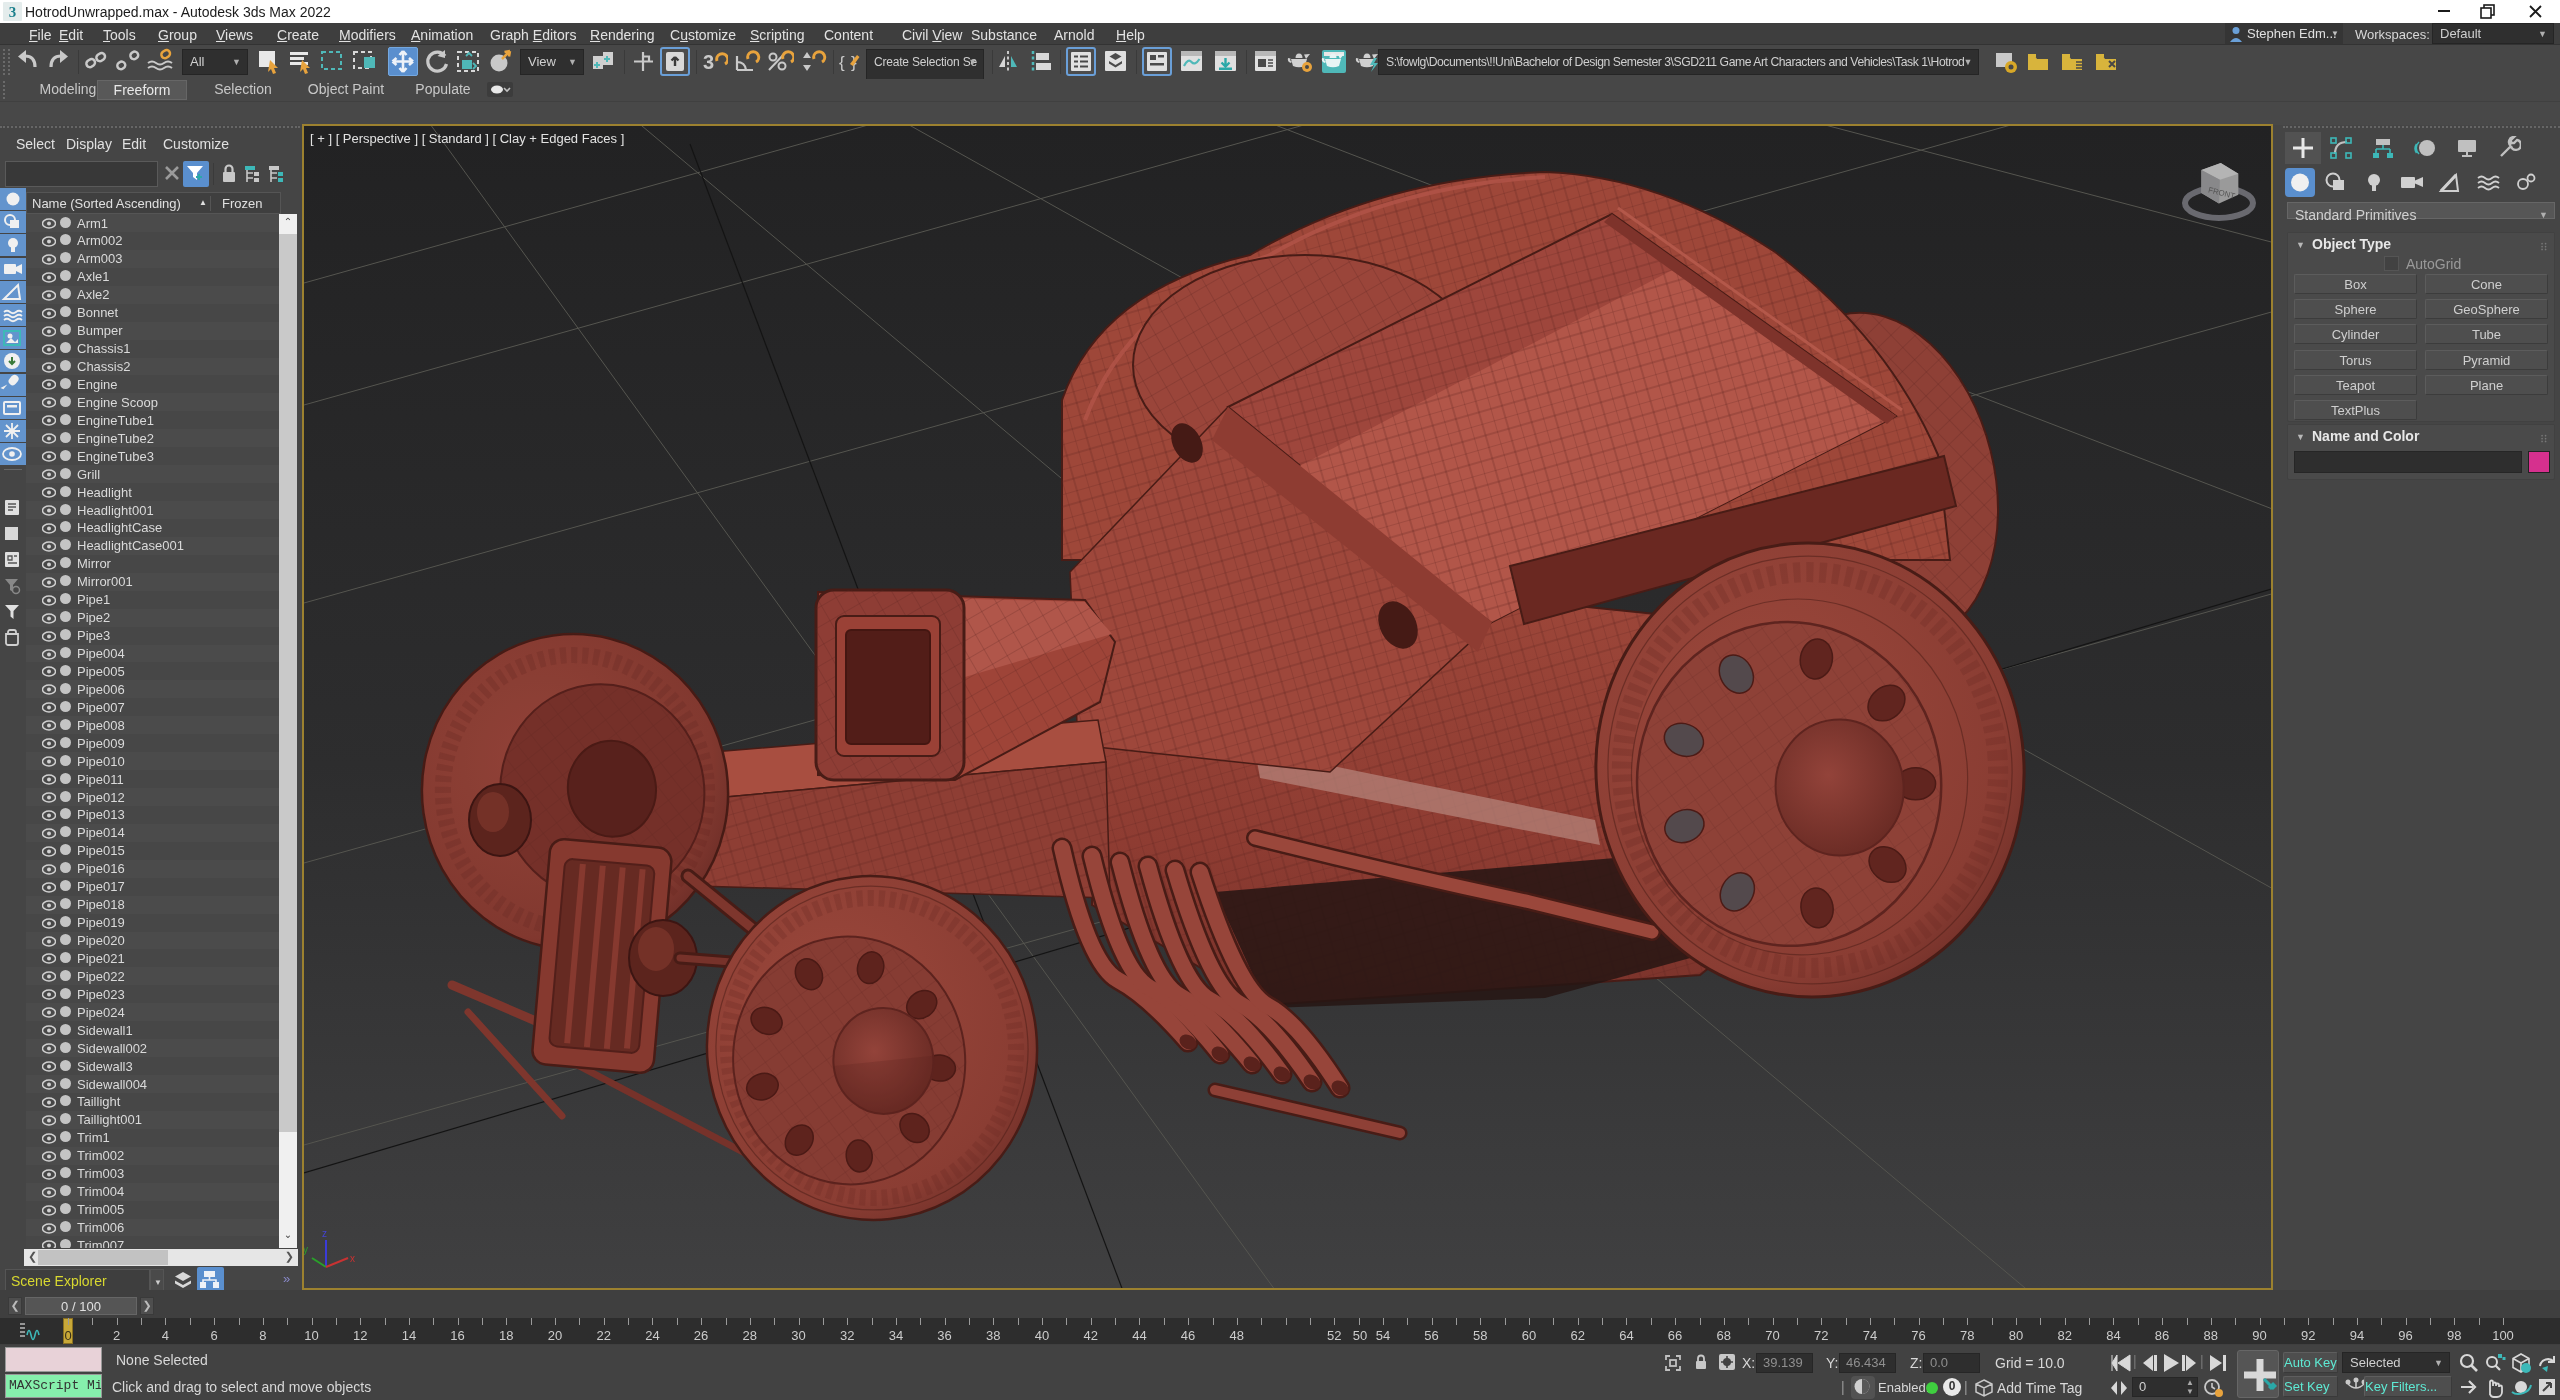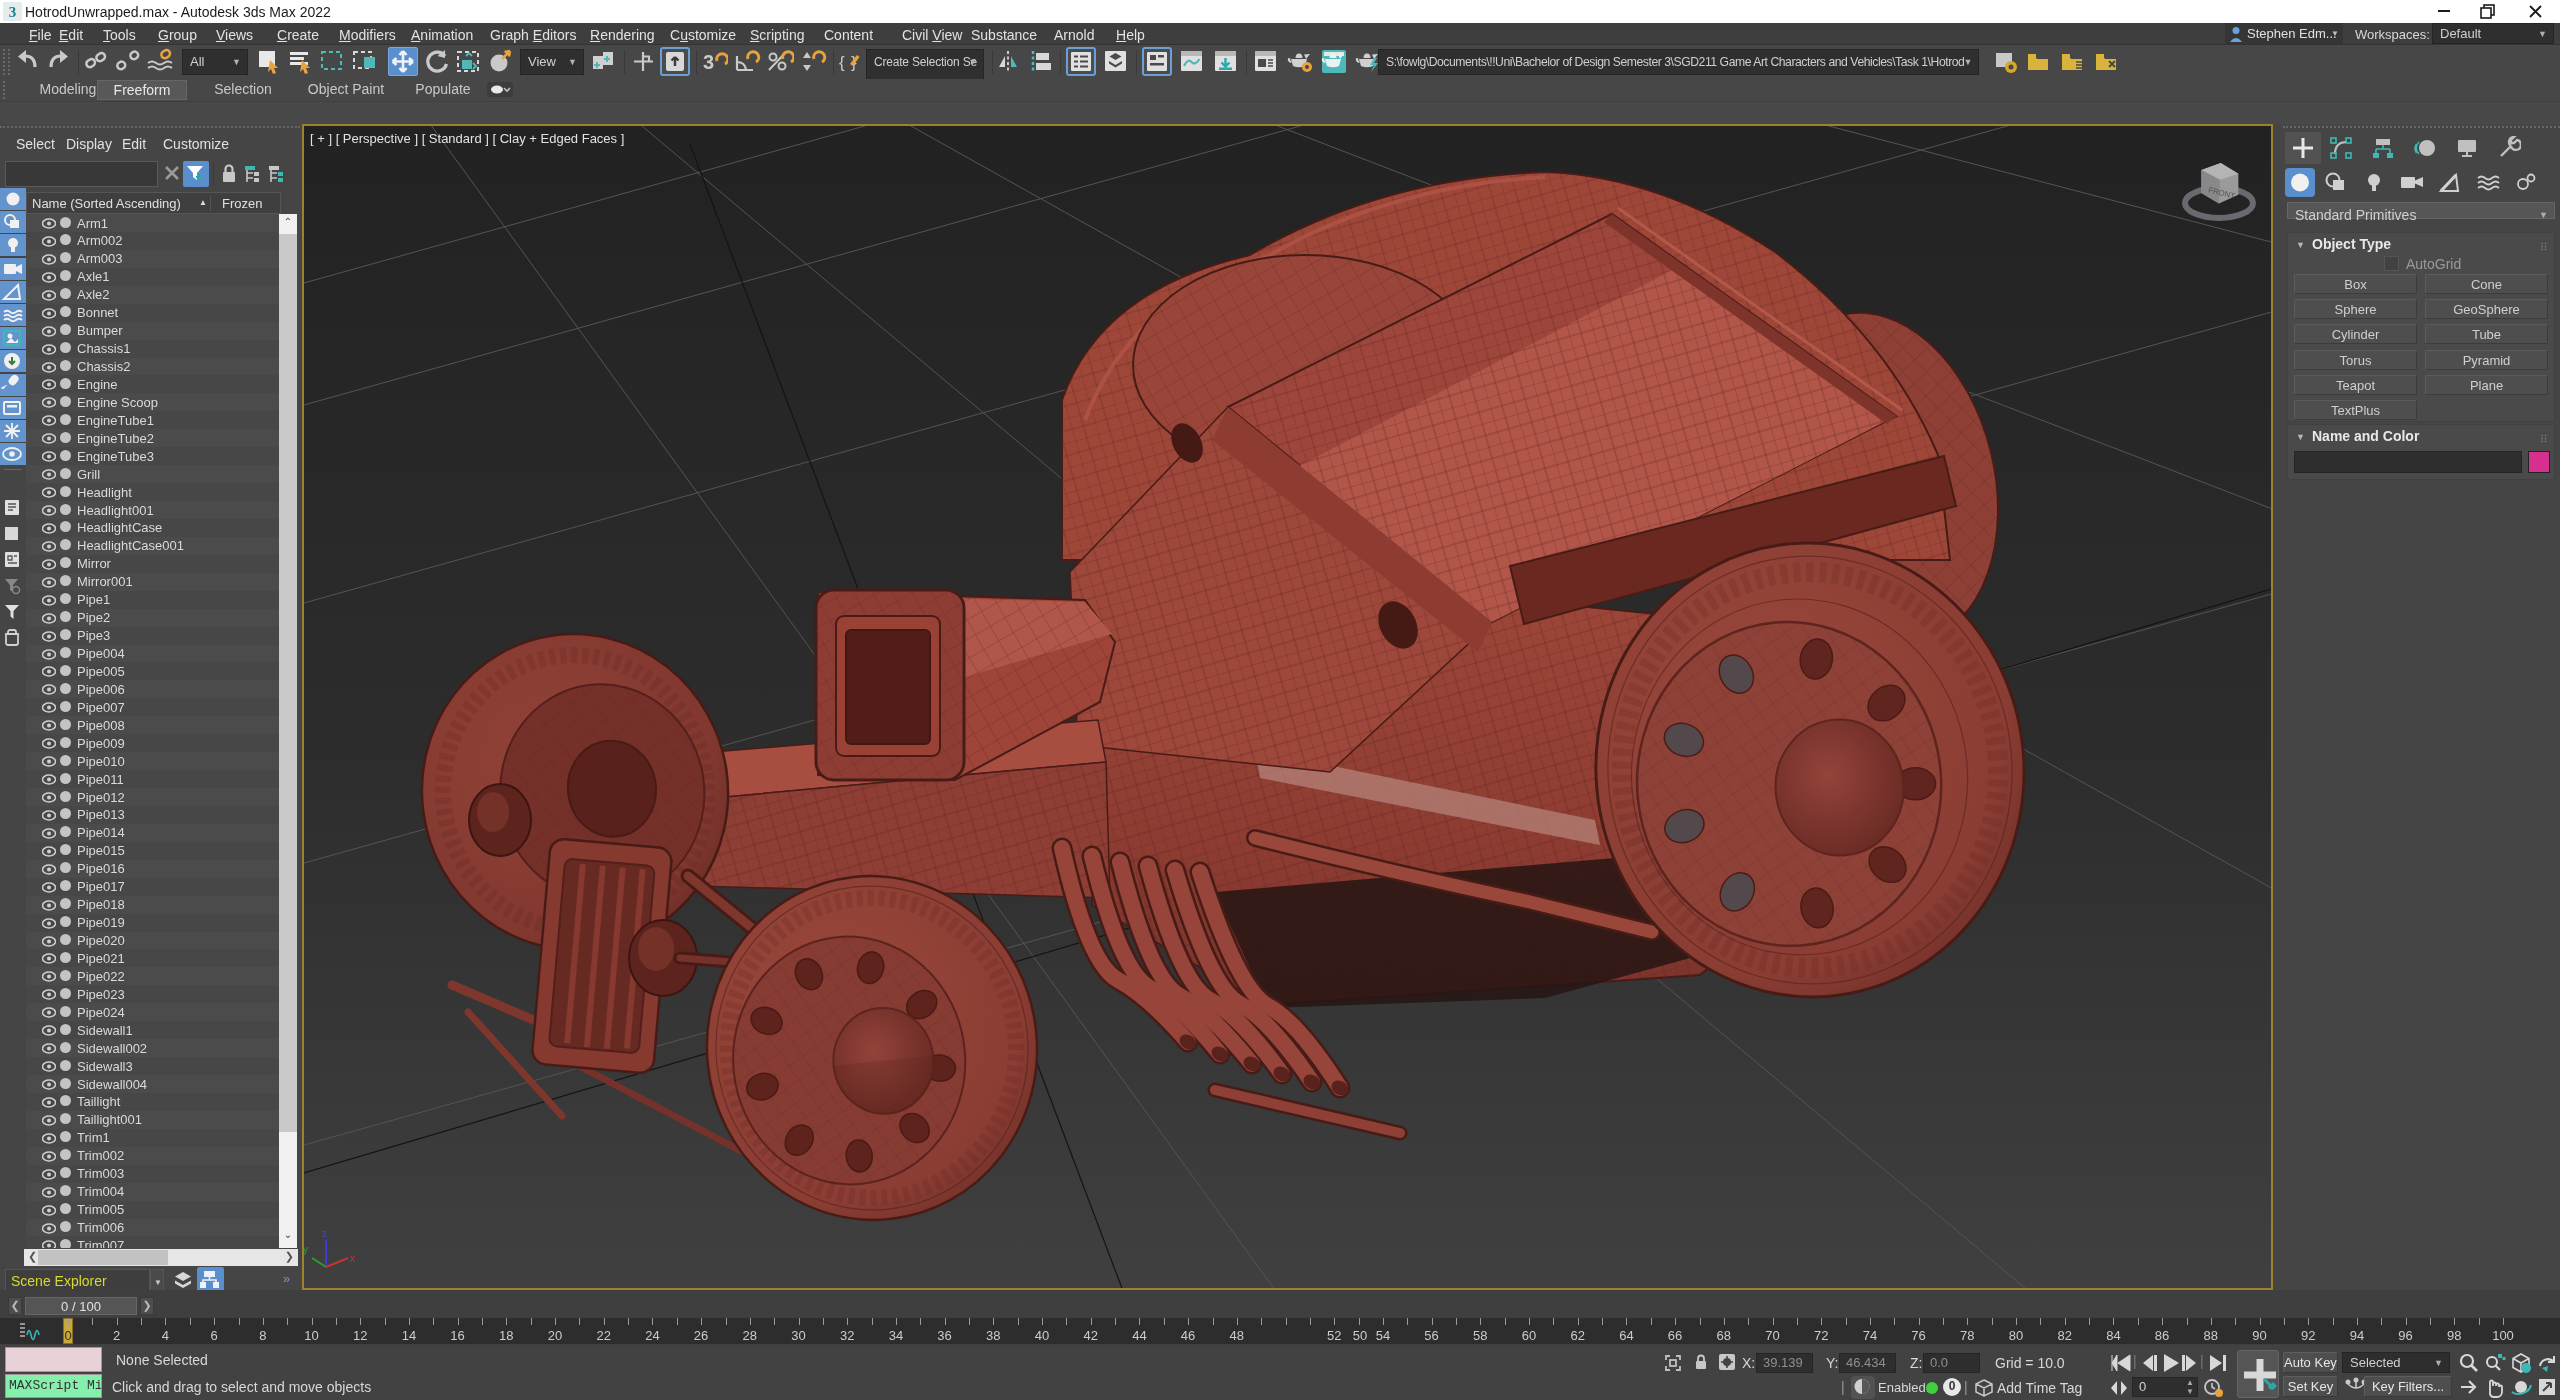--- a/index.html
+++ b/index.html
@@ -31,21 +31,21 @@
 .cbtn{position:absolute;width:123px;height:20px;background:#4e4e4e;border:1px solid #3c3c3c;
  border-top-color:#5c5c5c;border-left-color:#5c5c5c;border-radius:2px;color:#cfcfcf;font-size:13px;
  text-align:center;line-height:19px;}
 .rollout{position:absolute;left:4px;width:268px;background:#4a4a4a;border:1px solid #414141;border-radius:2px;}
 .rohead{height:22px;font-size:14px;font-weight:bold;color:#e8e8e8;padding:3px 0 0 24px;background:#4a4a4a;}
 #statusbar{position:absolute;left:0;top:1345px;width:2560px;height:55px;background:#424242;}
 .sbtext{position:absolute;font-size:14px;color:#d8d8d8;}
 .sfield{position:absolute;background:#2e2e2e;border:1px solid #262626;color:#8f8f8f;font-size:13px;
  padding:1px 0 0 6px;height:20px;}
 .sbtn{position:absolute;background:#4e4e4e;border:1px solid #3a3a3a;border-top-color:#5e5e5e;border-left-color:#5e5e5e;
- color:#e5e5e5;font-size:13px;text-align:center;border-radius:2px;}
+ color:#5eead4;font-size:13px;text-align:left;border-radius:2px;}
 #timeline{position:absolute;left:0;top:1290px;width:2560px;height:55px;background:#3f3f3f;}
 .tick{position:absolute;top:0;width:1px;height:7px;background:#9a9a9a;}
 .ticklbl{position:absolute;top:10px;font-size:13px;color:#cccccc;transform:translateX(-50%);}
 </style></head><body>
 <div id="titlebar">
 <div class="abs" style="left:3px;top:2px;"><svg width="19" height="19" viewBox="0 0 19 19" style="">
         <rect x="0" y="0" width="19" height="19" rx="1" fill="#e4ecec"></rect>
         <text x="9.5" y="15" font-size="15" font-weight="bold" fill="#1a7f8c" text-anchor="middle" font-family="Liberation Serif">3</text>
       </svg></div>
 <div class="abs" style="left:25px;top:4px;font-size:14px;color:#1b1b1b;">HotrodUnwrapped.max - Autodesk 3ds Max 2022</div>

